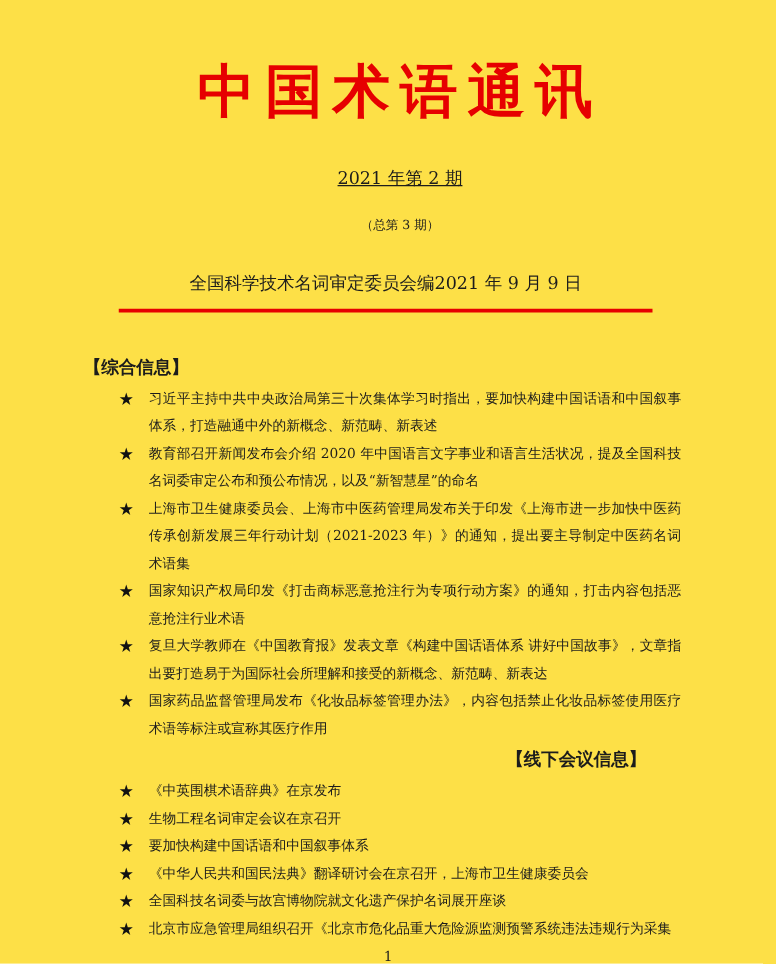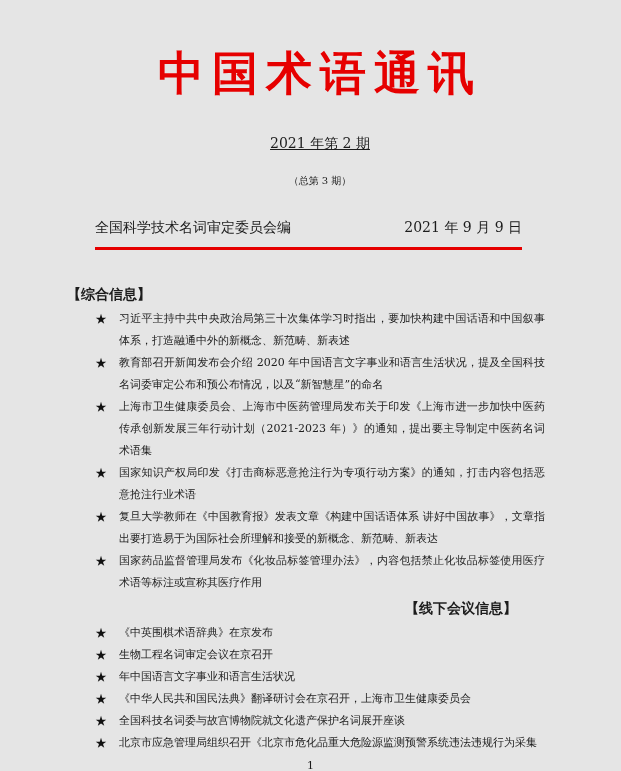--- a/index.html
+++ b/index.html
@@ -1,21 +1,21 @@
 <!DOCTYPE html>
 <html lang="zh"><head>
 <meta charset="utf-8">
 <style>
   html, body { margin: 0; padding: 0; background: #ffffff; }
   .page {
     position: relative;
     width: 621px;
     height: 771px;
     margin: 0 auto;
-    background: #e5e5e5;
+    background: #fde047;
     overflow: hidden;
     box-sizing: border-box;
     padding-top: 42px;
     font-family: "DejaVu Serif", "Liberation Serif", serif;
     color: #1c1c1c;
   }
   .masthead-title {
     width: 450px; margin-left: 95px;
     text-align: center;
     font-size: 46px;
@@ -37,21 +37,21 @@
     width: 450px; margin-left: 95px;
     margin-top: 16px;
     text-align: center;
     font-size: 10px;
     line-height: 22px;
   }
   .credit-row {
     width: 427px; margin-left: 95px;
     margin-top: 24px;
     display: flex;
-    justify-content: space-between;
+    justify-content: center;
     align-items: baseline;
     font-size: 14px;
     line-height: 22px;
     padding-bottom: 9px;
     border-bottom: 3px solid #e60000;
   }
   .section-heading {
     width: 450px; margin-left: 67px;
     margin-top: 34px;
     font-size: 14px;
@@ -133,21 +133,21 @@
     <div class="item">
       <span class="star">★</span>
       <span>《中英围棋术语辞典》在京发布</span>
     </div>
     <div class="item">
       <span class="star">★</span>
       <span>生物工程名词审定会议在京召开</span>
     </div>
     <div class="item">
       <span class="star">★</span>
-      <span>年中国语言文字事业和语言生活状况</span>
+      <span>要加快构建中国话语和中国叙事体系</span>
     </div>
     <div class="item">
       <span class="star">★</span>
       <span>《中华人民共和国民法典》翻译研讨会在京召开，上海市卫生健康委员会</span>
     </div>
     <div class="item">
       <span class="star">★</span>
       <span>全国科技名词委与故宫博物院就文化遗产保护名词展开座谈</span>
     </div>
     <div class="item">

